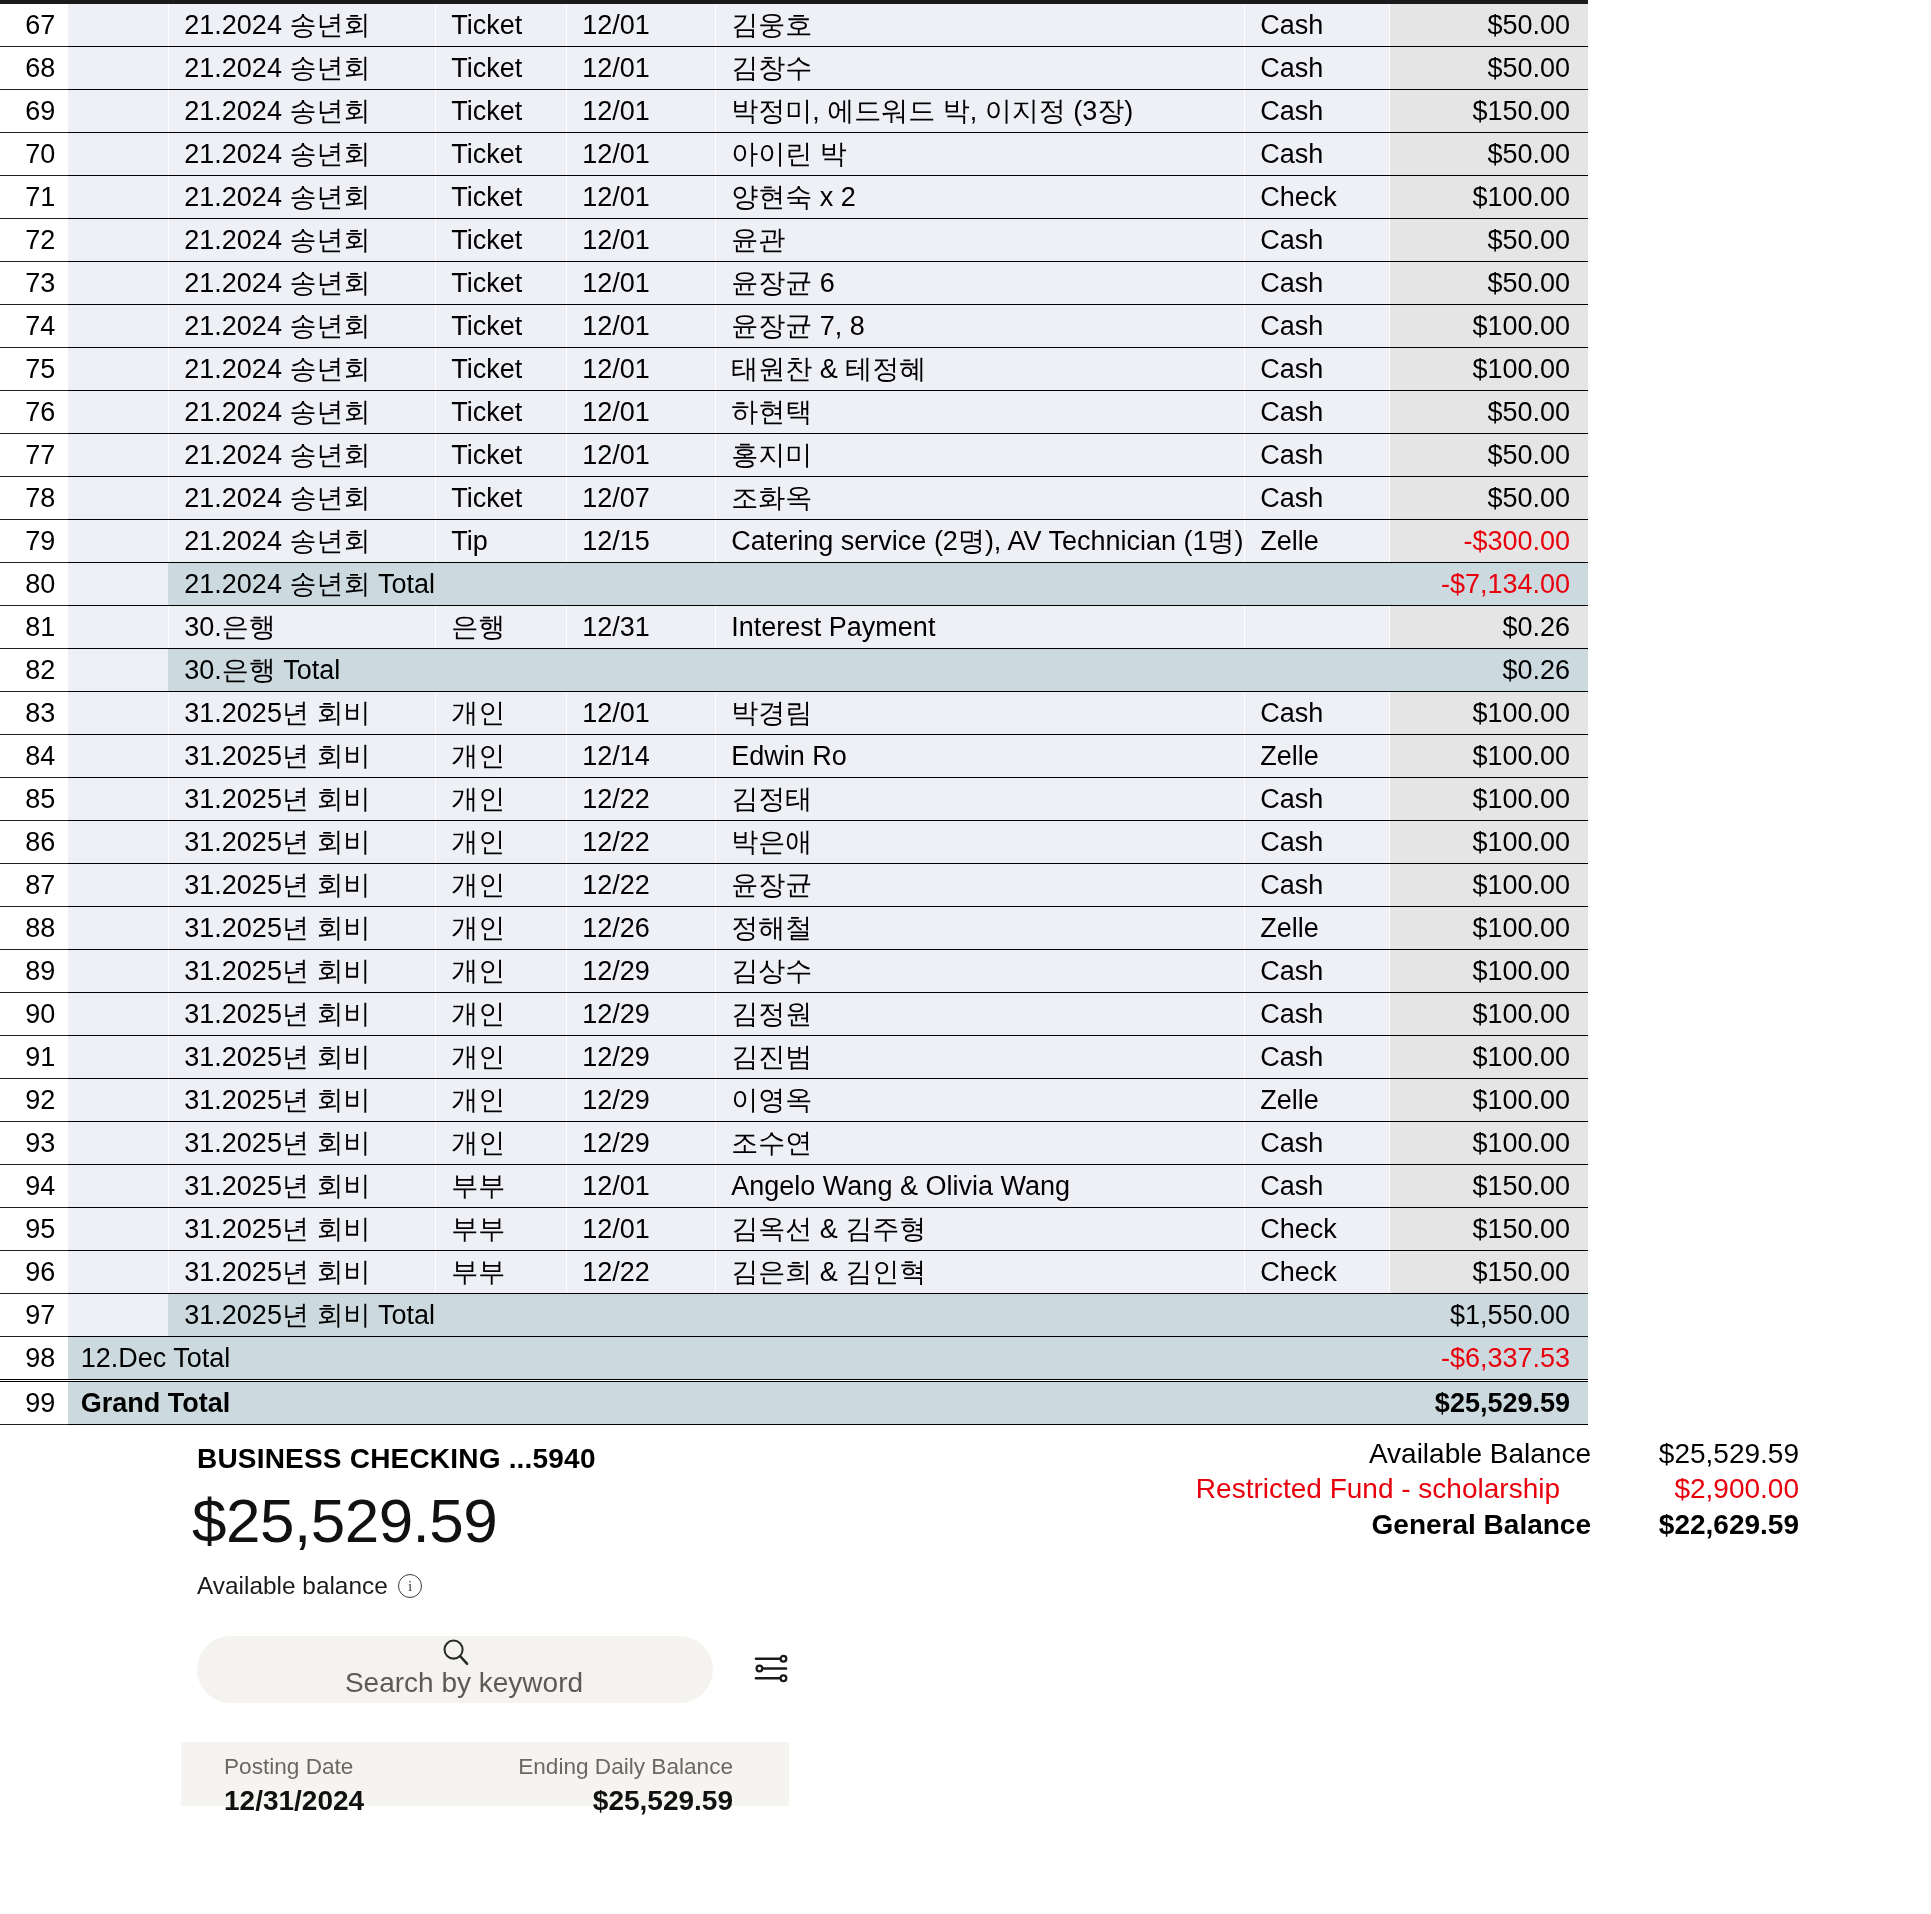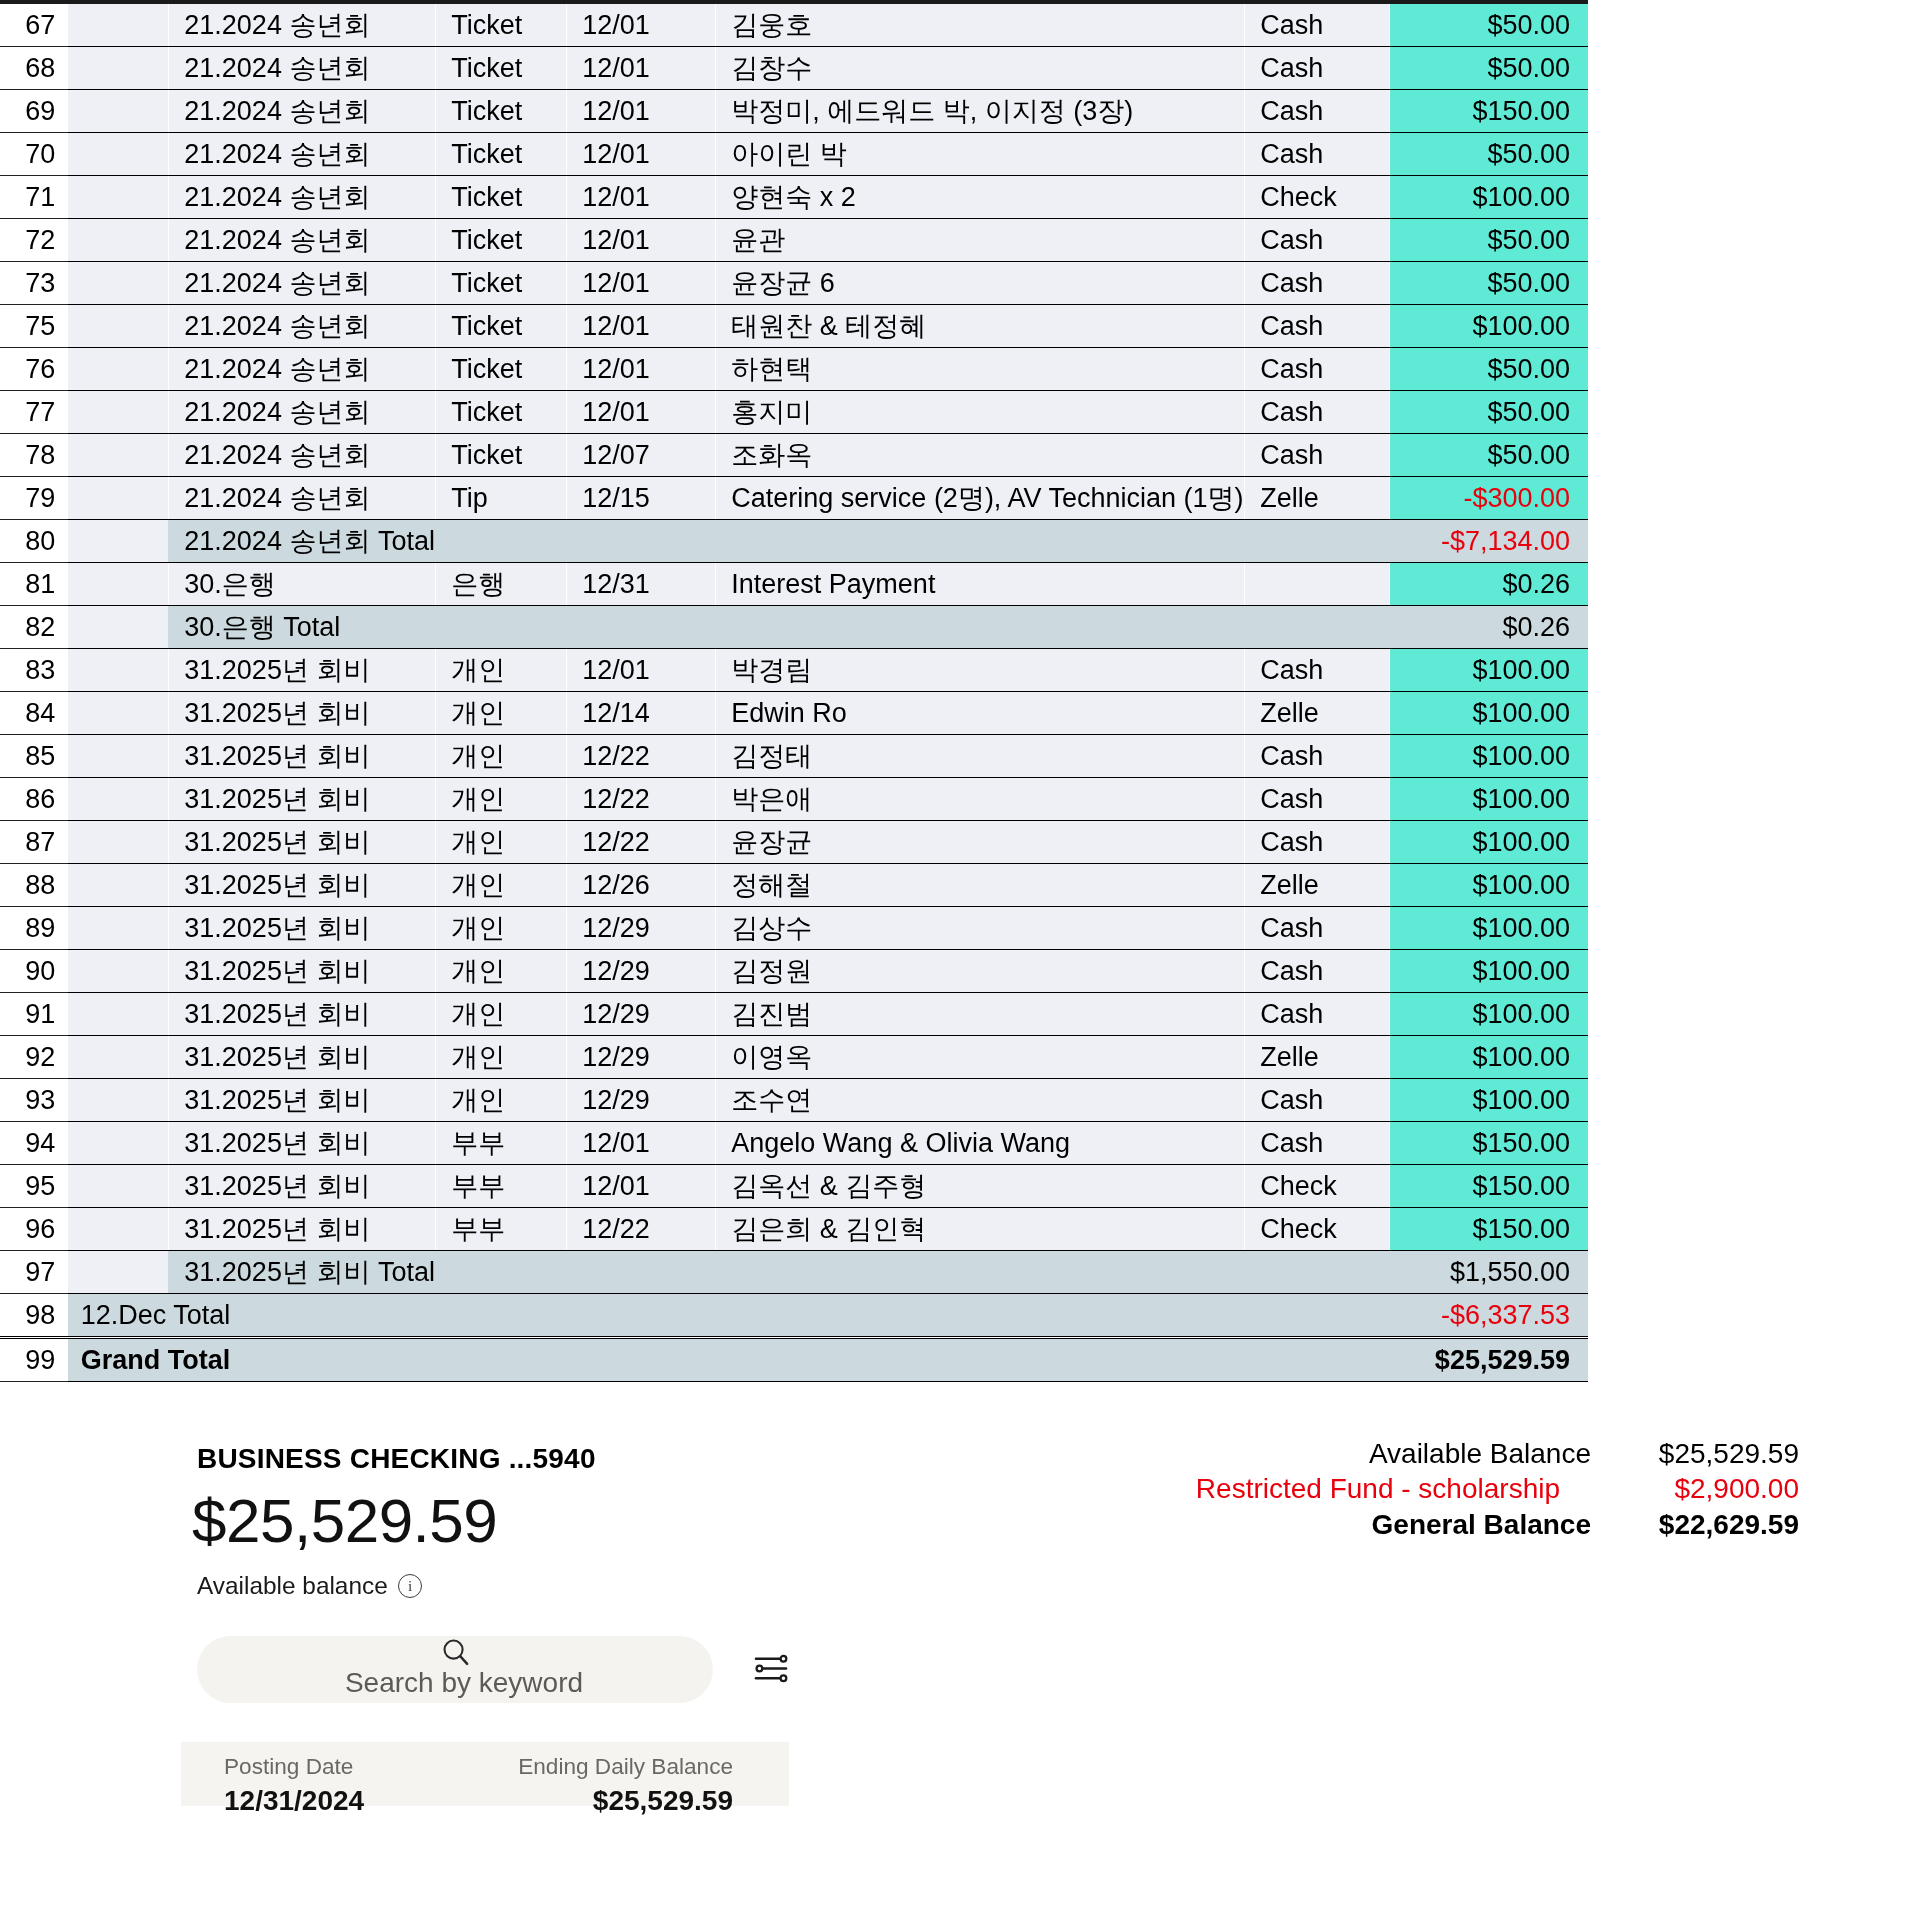--- a/index.html
+++ b/index.html
@@ -41,21 +41,21 @@
   .num{
     background:#ffffff;
     text-align:center;
     padding-right:12.7px;
     text-align:right;
     border-top-color:#222;border-bottom-color:#222;
   }
   .gap{background:#eef0f5;border-left:0;}
   .cell{background:#eef0f5;padding-left:16.3px;}
   .cell.pad2{padding-left:12.7px;}
-  .amt{background:#5eead4;text-align:right;padding-right:18px;}
+  .amt{background:#e5e5e5;text-align:right;padding-right:18px;}
   .neg{color:#e8000d;}
 
   
   .sep{box-shadow:inset 0.9px 0 0 #ffffff;}
 
   
   tr.total td{background:#ccd9de;}
   tr.total td.num{background:#ffffff;}
   tr.total td.gap{background:#eef0f5;}
   tr.total td.amt{background:#ccd9de;}
@@ -195,20 +195,30 @@
         </tr>
         <tr>
           <td class="num">73</td>
           <td class="gap"></td>
           <td class="cell sep">21.2024 송년회</td>
           <td class="cell sep">Ticket</td>
           <td class="cell sep">12/01</td>
           <td class="cell sep">윤장균 6</td>
           <td class="cell sep">Cash</td>
           <td class="amt sep">$50.00</td>
+        </tr>
+        <tr>
+          <td class="num">74</td>
+          <td class="gap"></td>
+          <td class="cell sep">21.2024 송년회</td>
+          <td class="cell sep">Ticket</td>
+          <td class="cell sep">12/01</td>
+          <td class="cell sep">윤장균 7, 8</td>
+          <td class="cell sep">Cash</td>
+          <td class="amt sep">$100.00</td>
         </tr>
         <tr>
           <td class="num">75</td>
           <td class="gap"></td>
           <td class="cell sep">21.2024 송년회</td>
           <td class="cell sep">Ticket</td>
           <td class="cell sep">12/01</td>
           <td class="cell sep">태원찬 &amp; 테정혜</td>
           <td class="cell sep">Cash</td>
           <td class="amt sep">$100.00</td>

